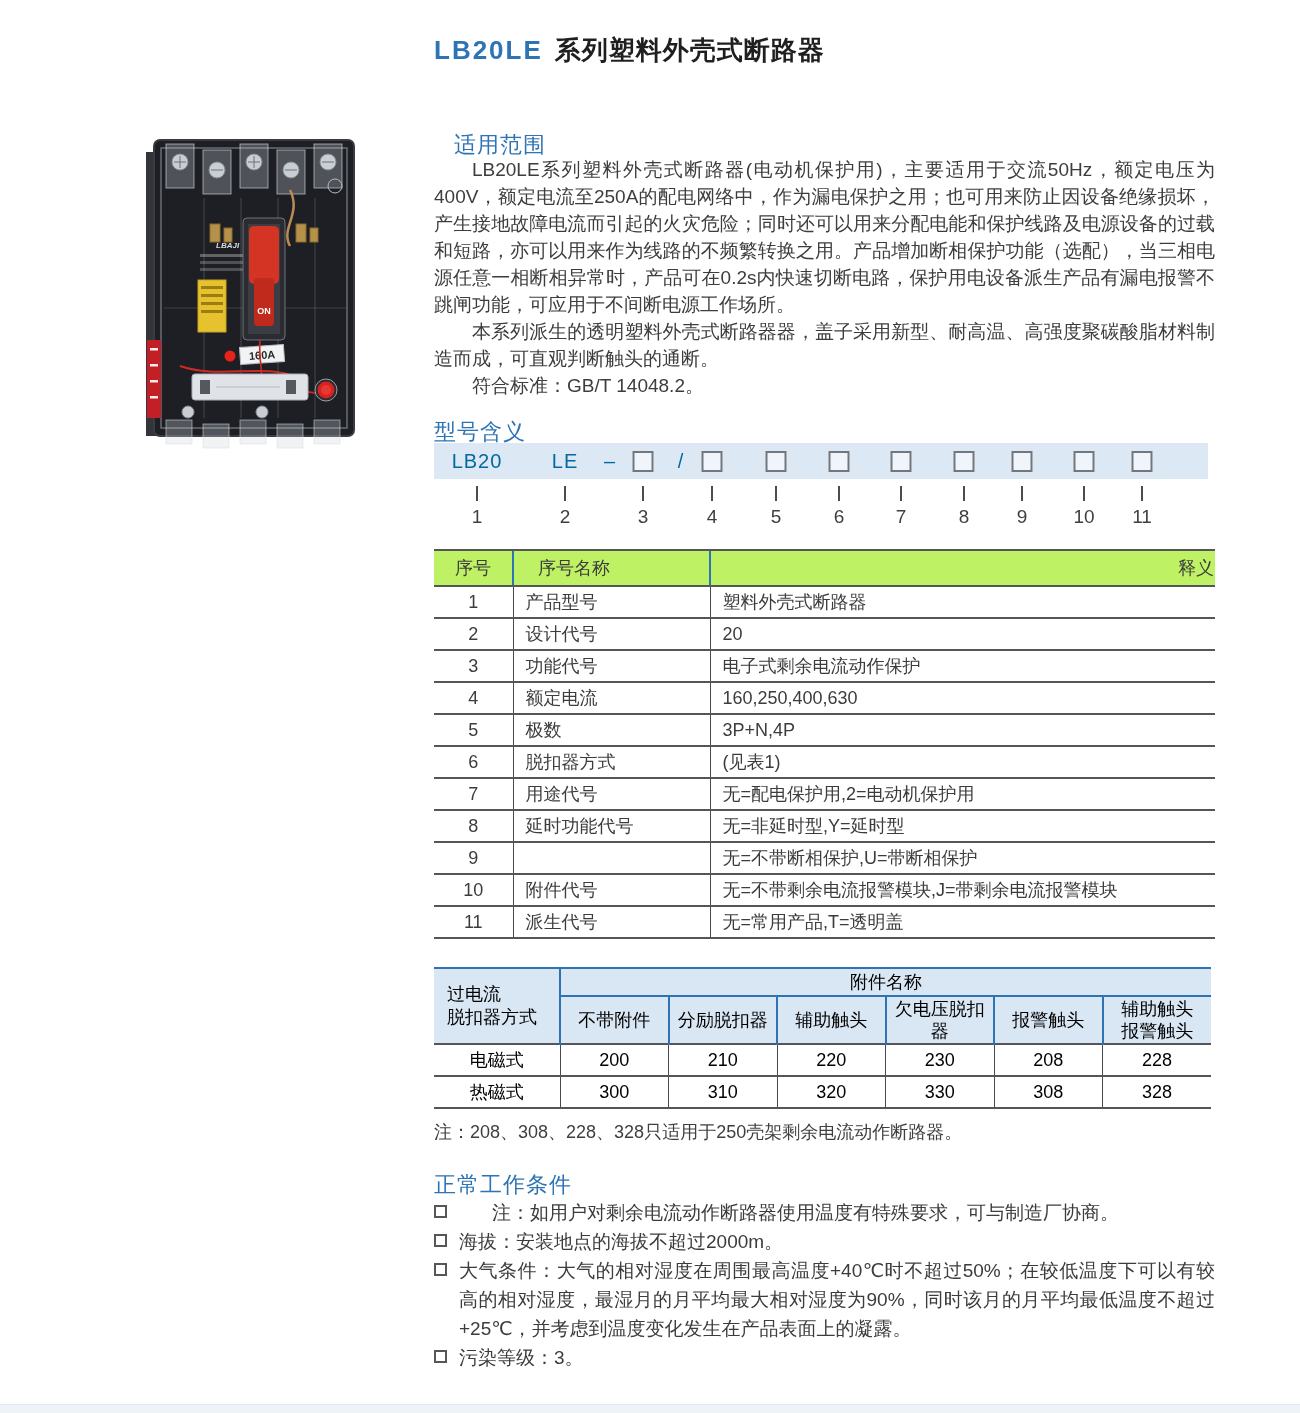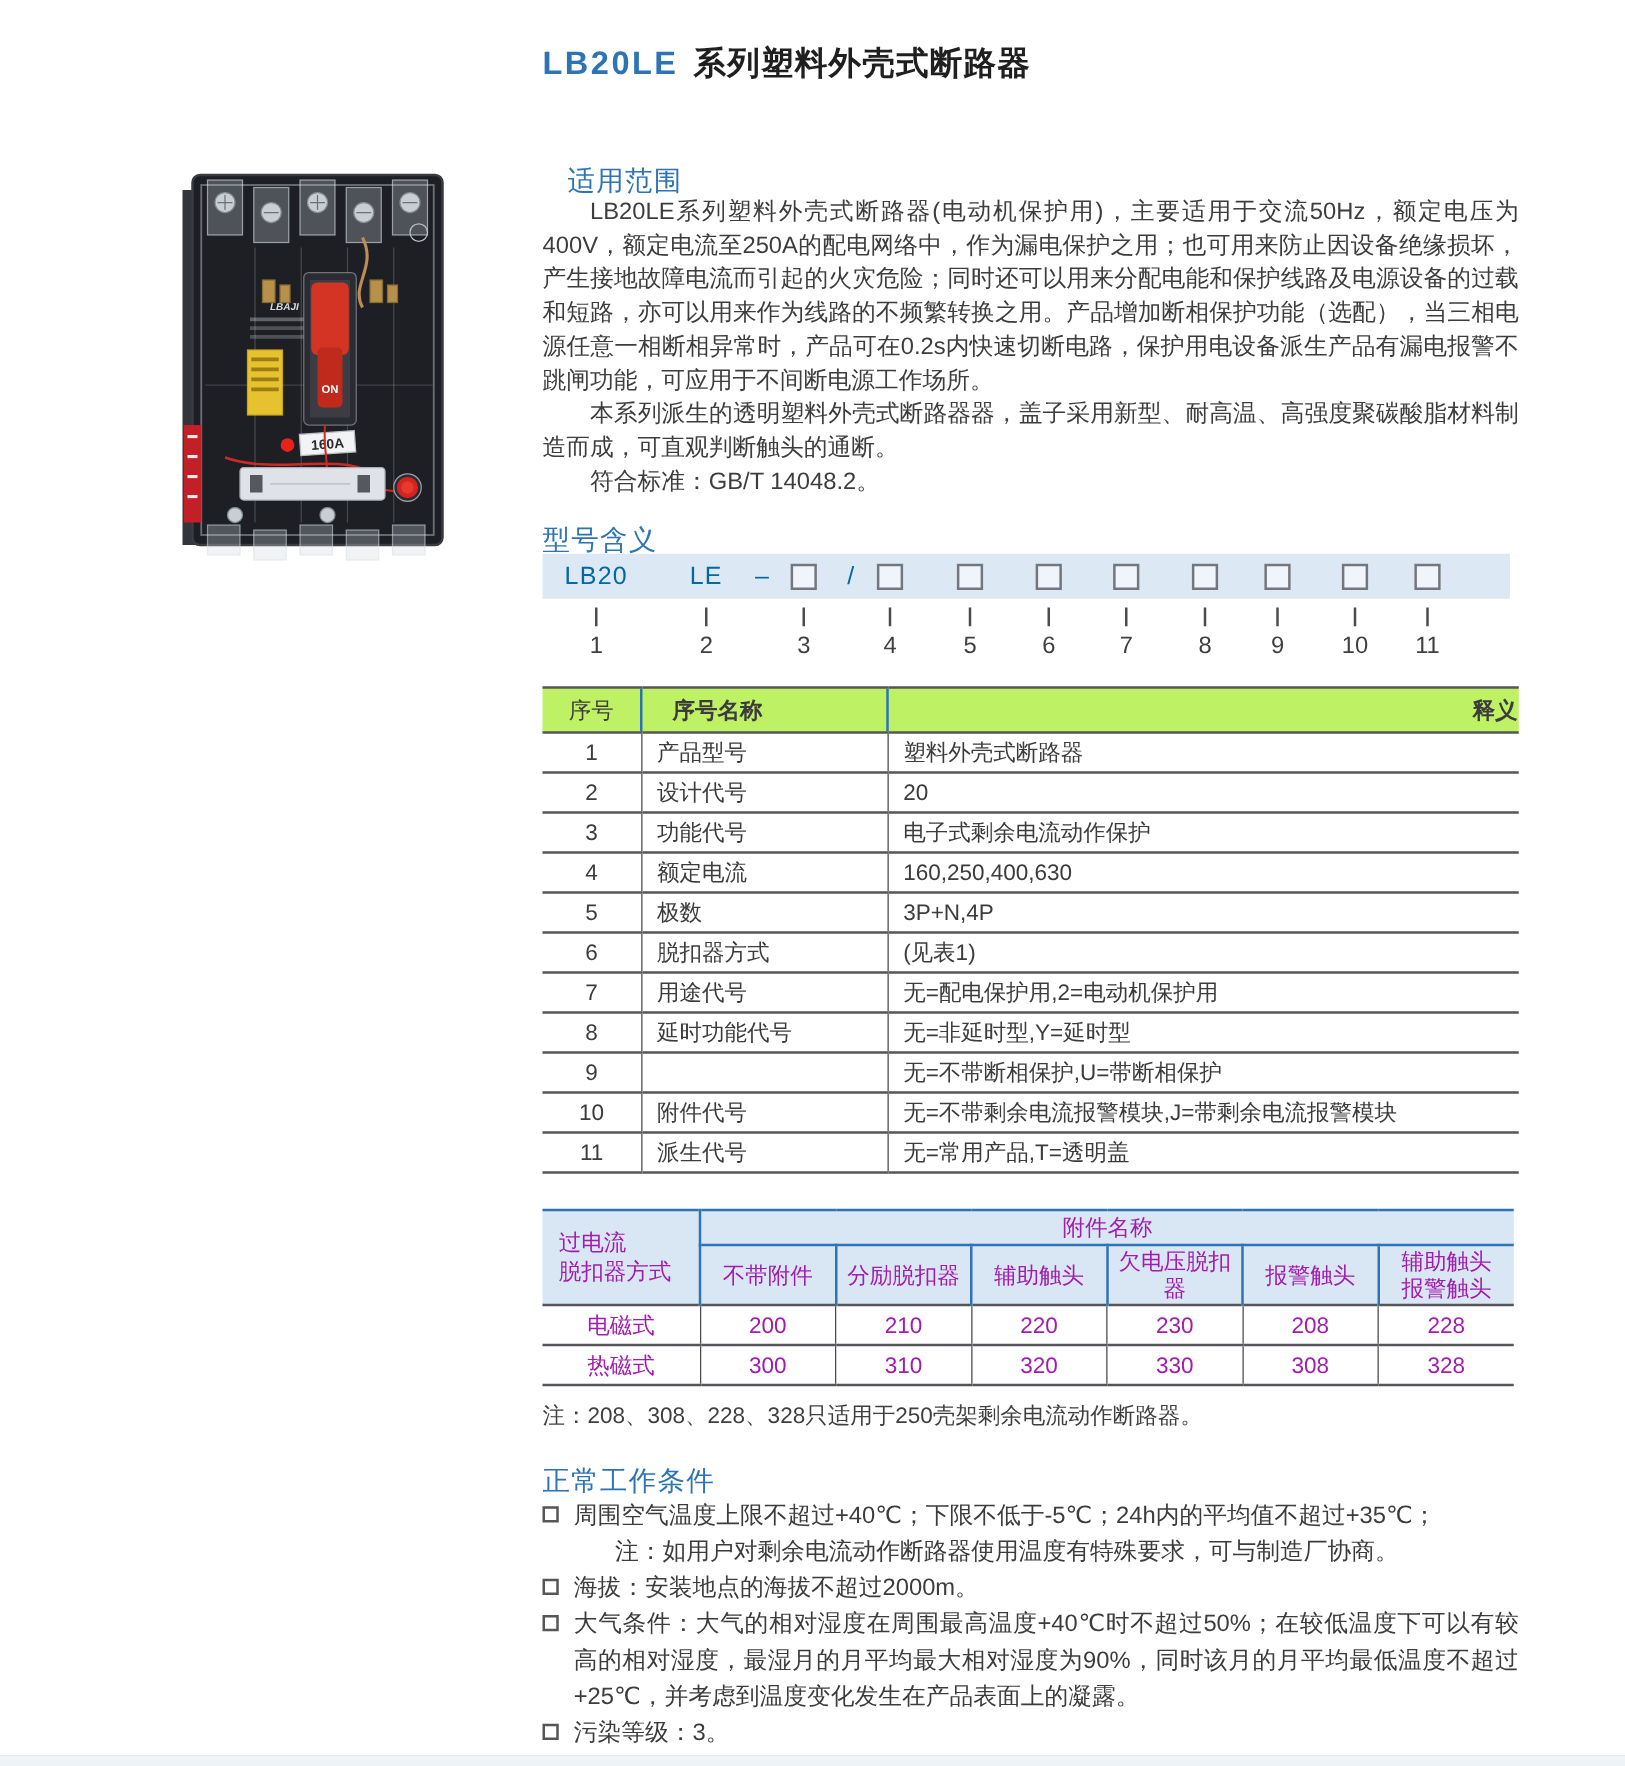--- a/index.html
+++ b/index.html
@@ -21,30 +21,30 @@
   
   #band{position:absolute;left:434px;top:443px;width:774px;height:36px;background:#dce9f5;}
   .band-label{position:absolute;top:0;transform:translateX(-50%);line-height:36px;font-size:20px;color:#0369a1;letter-spacing:1px;white-space:nowrap;}
   .band-square{position:absolute;top:8px;transform:translateX(-50%);width:17px;height:17px;border:2px solid #73777d;background:rgba(255,255,255,.55);}
   #ruler{position:absolute;left:434px;top:484px;width:774px;height:48px;}
   .tick{position:absolute;top:2px;transform:translateX(-50%);width:2px;height:15px;background:#4c4c4e;}
   .tick-num{position:absolute;top:22px;transform:translateX(-50%);font-size:19px;color:#3f3f41;}
   
   #table1{position:absolute;left:434px;top:549px;width:781px;border-collapse:collapse;font-size:18px;color:#3c3c3c;table-layout:fixed;}
   #table1 th{background:#bef264;font-weight:normal;height:32px;border-top:2px solid #55565a;border-bottom:2px solid #55565a;}
-  #table1 th + th{border-left:2px solid #2e74b5;font-weight:bold;}
+  #table1 th + th{border-left:2px solid #2e74b5;}
   #table1 td{height:28px;line-height:28px;border-top:2px solid #55565a;border-bottom:2px solid #55565a;}
   #table1 td + td{border-left:1px solid #4a4a4e;}
   #table1 .c-num{width:76px;text-align:center;}
   #table1 .c-name{width:170px;text-align:left;padding-left:12px;}
   #table1 .c-desc{text-align:left;padding-left:12px;}
   #table1 th.c-name{padding-left:24px;}
   #table1 th.c-desc{padding-left:18px;text-align:right;}
   
-  #table2{position:absolute;left:434px;top:967px;width:777px;border-collapse:collapse;font-size:18px;color:#a21caf;text-align:center;table-layout:fixed;border-top:2px solid #2e74b5;}
+  #table2{position:absolute;left:434px;top:967px;width:777px;border-collapse:collapse;font-size:18px;color:#000000;text-align:center;table-layout:fixed;border-top:2px solid #2e74b5;}
   #table2 th{background:#d9e6f3;font-weight:normal;}
   #table2 .corner{width:111px;text-align:left;padding-left:13px;white-space:pre-line;line-height:23px;border-right:2px solid #2e74b5;}
   #table2 .group{height:24px;border-bottom:2px solid #2e74b5;}
   #table2 .sub{height:44px;white-space:pre-line;line-height:22px;}
   #table2 .sub + .sub{border-left:2px solid #2e74b5;}
   #table2 td{height:28px;line-height:28px;border-top:2px solid #55565a;}
   #table2 td + td{border-left:1px solid #4a4a4e;}
   #table2 tr:last-child td{border-bottom:2px solid #55565a;}
   
   #note{position:absolute;left:434px;top:1120px;font-size:18px;color:#3f3f3f;}
@@ -334,19 +334,19 @@
         <td>308</td>
         <td>328</td>
       </tr>
     </tbody>
 </table>
 
 <div id="note">注：208、308、228、328只适用于250壳架剩余电流动作断路器。</div>
 
 <h2 class="h2" id="cond-h">正常工作条件</h2>
 <div id="cond-list">
-    <div class="cond-item"><span class="cbox"></span><span>周围空气温度上限不超过+40℃；下限不低于-5℃；24h内的平均值不超过+35℃；</span><div class="subnote">注：如用户对剩余电流动作断路器使用温度有特殊要求，可与制造厂协商。</div></div>
+    <div class="cond-item"><span class="cbox"></span><div class="subnote">注：如用户对剩余电流动作断路器使用温度有特殊要求，可与制造厂协商。</div></div>
     <div class="cond-item"><span class="cbox"></span><span>海拔：安装地点的海拔不超过2000m。</span></div>
     <div class="cond-item"><span class="cbox"></span><span>大气条件：大气的相对湿度在周围最高温度+40℃时不超过50%；在较低温度下可以有较高的相对湿度，最湿月的月平均最大相对湿度为90%，同时该月的月平均最低温度不超过+25℃，并考虑到温度变化发生在产品表面上的凝露。</span></div>
     <div class="cond-item"><span class="cbox"></span><span>污染等级：3。</span></div>
   </div>
 
 <div id="footer-bar"></div>
 
 </body></html>

